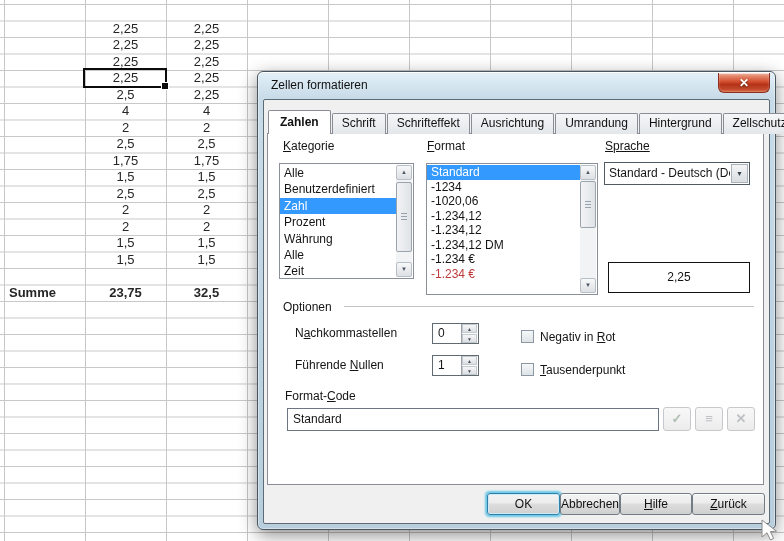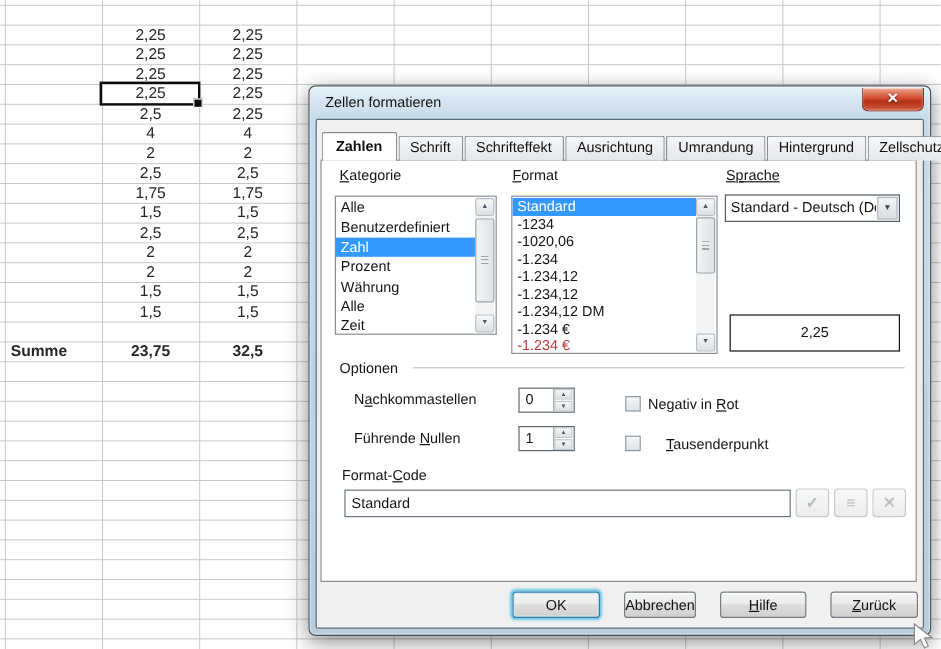--- a/index.html
+++ b/index.html
@@ -104,21 +104,21 @@
   #fc-input{position:absolute;left:19px;top:274px;width:372px;height:23px;box-sizing:border-box;
     border:1px solid #6b7680;background:#fff;font-size:12px;line-height:21px;padding-left:5px;color:#141414;}
   .mini-btn{position:absolute;top:273px;width:28px;height:24px;box-sizing:border-box;text-align:center;
     border:1px solid #c6c8cb;border-radius:3px;background:linear-gradient(#f8f8f8,#ececec);
     color:#bfc1c4;font-size:13px;line-height:22px;font-weight:bold;}
   #btn-apply{left:395px;}
   #btn-comment{left:427px;}
   #btn-delete{left:459px;}
 
   
-  #btnrow{position:absolute;right:4px;bottom:8px;display:flex;gap:20px;}
+  #btnrow{position:absolute;right:4px;bottom:8px;display:flex;gap:0;}
   .btn{height:22px;box-sizing:border-box;border:1px solid #747d85;border-radius:3px;
     background:linear-gradient(#f4f4f4 0%,#ececec 45%,#dddddd 50%,#d0d0d0 100%);
     font-size:12px;color:#111;text-align:center;line-height:20px;box-shadow:inset 0 1px 0 #fff;}
   .btn.default{border-color:#2f7fa7;box-shadow:0 0 2px 1.5px #6cc8e8,inset 0 0 0 1px #cfeaf5;}
   #btn-ok{width:73px;}#btn-cancel{width:60px;}#btn-help{width:72px;}#btn-back{width:73px;}
 
   u{text-decoration:underline;}
 
   
   #cursor{position:absolute;left:760px;top:518px;width:24px;height:24px;}
@@ -268,21 +268,20 @@
             <div class="sb-btn sb-down">▼</div>
           </div>
         </div>
 
         <span class="lbl" style="left:159px;top:5px;"><u>F</u>ormat</span>
         <div id="fmt-list" class="listbox">
           <div class="items">
               <div class="li sel">Standard</div>
               <div class="li">-1234</div>
               <div class="li">-1020,06</div>
-              <div class="li">-1.234</div>
               <div class="li">-1.234,12</div>
               <div class="li">-1.234,12</div>
               <div class="li">-1.234,12 DM</div>
               <div class="li">-1.234 €</div>
               <div class="li red">-1.234 €</div>
             </div>
           <div class="vsb">
             <div class="sb-btn sb-up">▲</div>
             <div class="sb-thumb" id="fmt-thumb"></div>
             <div class="sb-btn sb-down">▼</div>
@@ -313,21 +312,21 @@
           <div class="val">1</div>
           <div class="btns">
             <div class="sbtn up">▲</div>
             <div class="sbtn dn">▼</div>
           </div>
         </div>
 
         <div id="cb-neg" class="cb"></div>
         <span class="lbl" style="left:272px;top:196px;">Negativ in <u>R</u>ot</span>
         <div id="cb-thou" class="cb"></div>
-        <span class="lbl" style="left:272px;top:229px;margin-left:15px;"><u>T</u>ausenderpunkt</span>
+        <span class="lbl" style="left:272px;top:229px;"><u>T</u>ausenderpunkt</span>
 
         <span class="lbl" style="left:17px;top:255px;">Format-<u>C</u>ode</span>
         <div id="fc-input">Standard</div>
         <div id="btn-apply" class="mini-btn">
           <span style="color:#b3bfb3;">✓</span>
         </div>
         <div id="btn-comment" class="mini-btn">
           <span>≡</span>
         </div>
         <div id="btn-delete" class="mini-btn">

